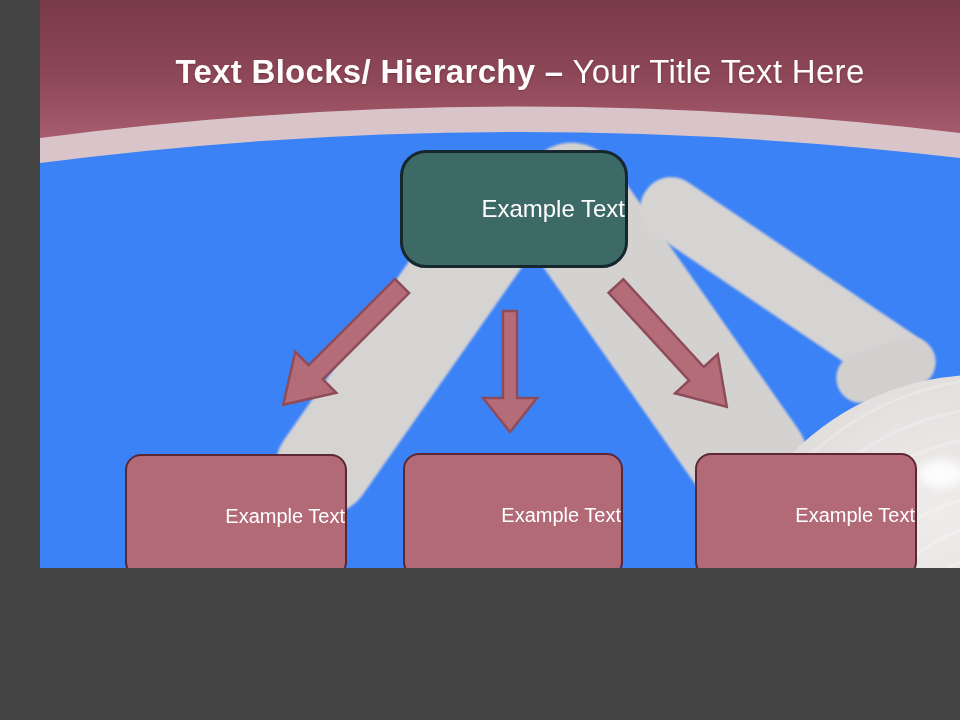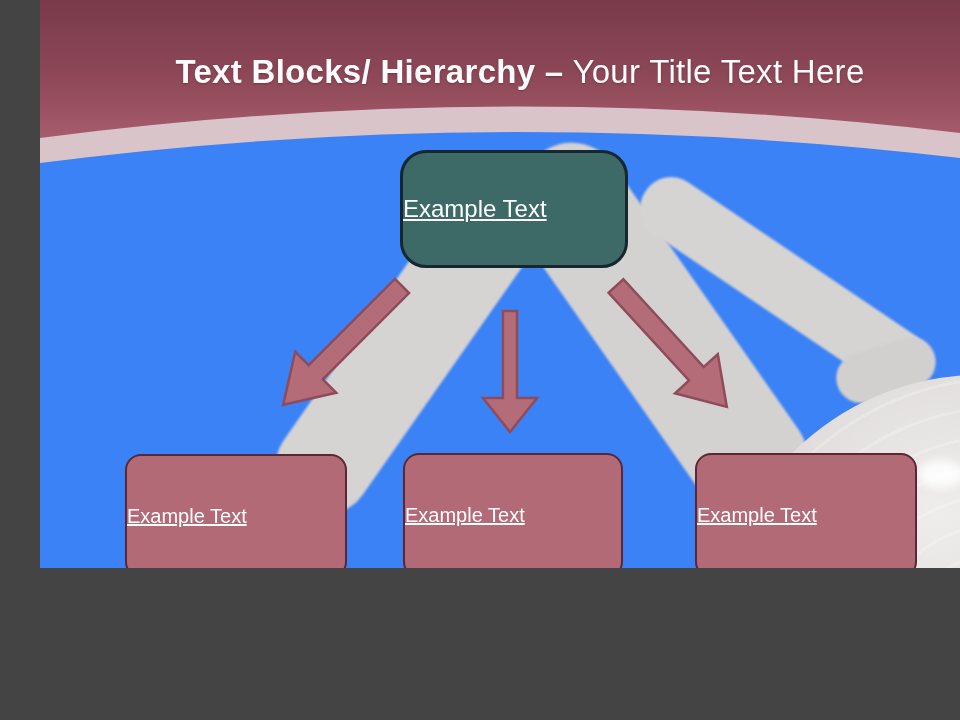--- a/index.html
+++ b/index.html
@@ -42,22 +42,22 @@
     clip-path:path("M0,0 H960 V163 Q480,101 0,163 Z");}
   .header{position:absolute;left:0;top:0;width:960px;height:172px;z-index:4;
     background:linear-gradient(180deg,#793a4a 0%,#8e4858 45%,#a55b6c 78%,#b26879 100%);
     clip-path:path("M0,0 H960 V138 Q480,75 0,138 Z");}
   .title{position:absolute;left:0;top:52px;width:100%;text-align:center;
     color:#fefcfc;font-size:33px;line-height:40px;letter-spacing:0.3px;
     text-shadow:0 1px 2px rgba(60,20,30,0.35);white-space:nowrap;}
   .title .bold{font-weight:700;}
   .title .regular{font-weight:400;}
   
-  .box{position:absolute;z-index:6;display:flex;align-items:center;justify-content:flex-start;
-    color:#ffffff;text-align:center;box-sizing:border-box;text-decoration:underline;}
+  .box{position:absolute;z-index:6;display:flex;align-items:center;justify-content:flex-end;
+    color:#ffffff;text-align:center;box-sizing:border-box;}
   .box-root{left:360px;top:150px;width:228px;height:118px;
     background:#3d6a67;border:3px solid #16282e;border-radius:26px;
     font-size:24px;}
   .box-child{background:#b16a76;border:2.5px solid #5c2735;border-radius:16px;
     font-size:20px;}
   .box-c1{left:85px; top:454px;width:222px;height:124px;}
   .box-c2{left:363px;top:453px;width:220px;height:125px;}
   .box-c3{left:655px;top:453px;width:222px;height:125px;}
   
   .arrows{position:absolute;left:0;top:0;z-index:5;}

